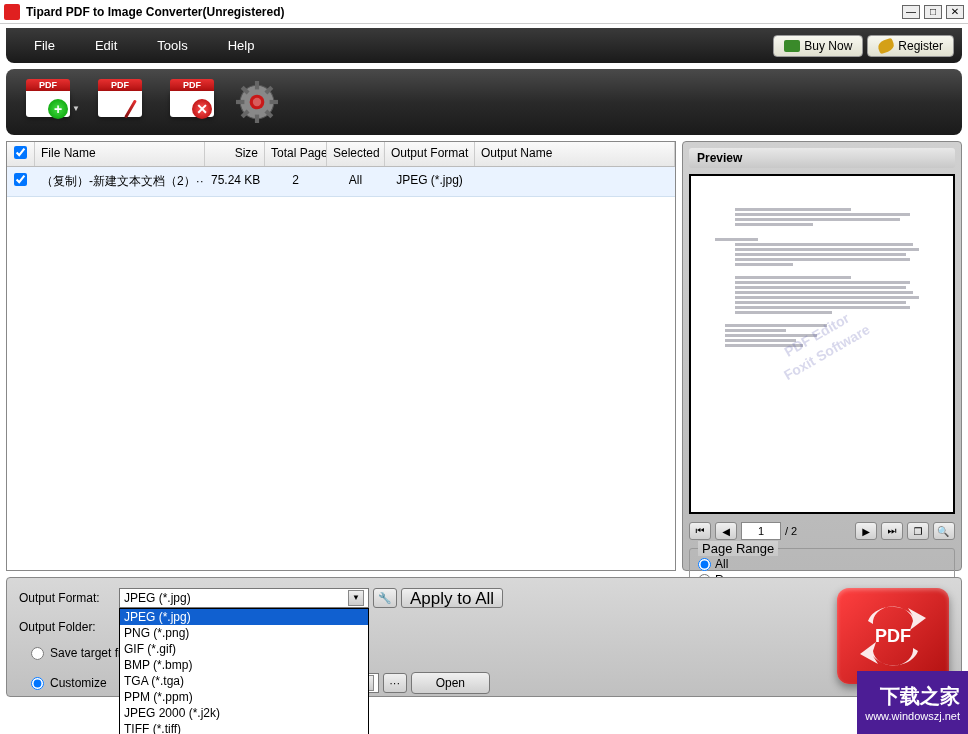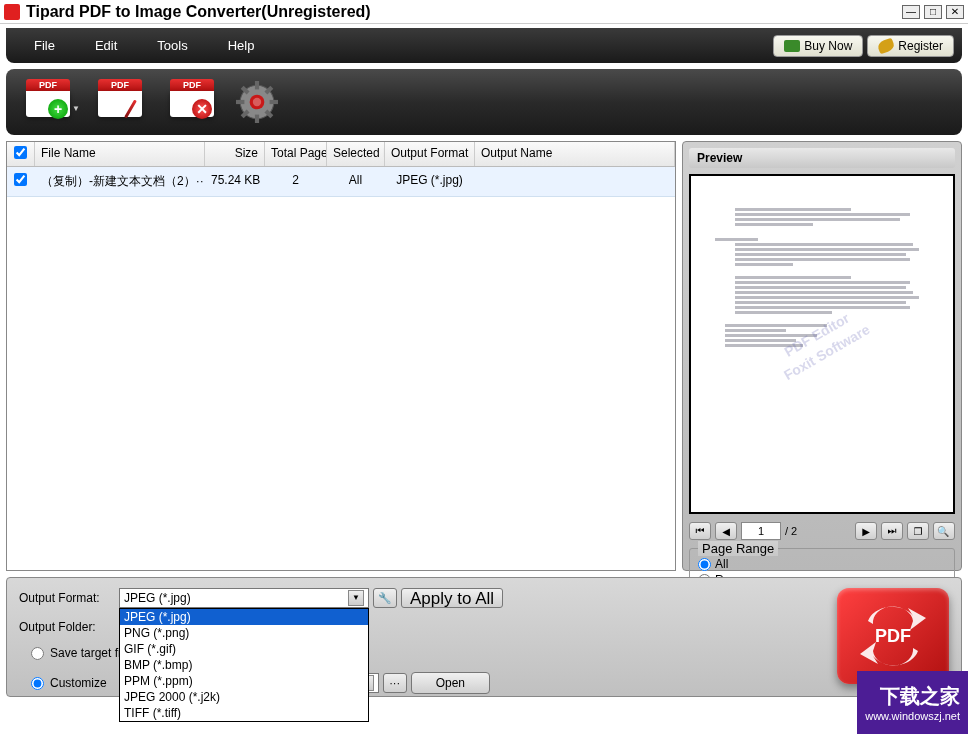--- a/index.html
+++ b/index.html
@@ -1,21 +1,21 @@
 <!DOCTYPE html>
 <html><head>
 <meta charset="utf-8">
 <style>
 * { margin: 0; padding: 0; box-sizing: border-box; font-family: "SimSun", "Microsoft YaHei", Arial, sans-serif; }
 body { background: #fff; width: 968px; height: 734px; overflow: hidden; position: relative; }
 
 
 .titlebar { height: 24px; background: #fff; border-bottom: 1px solid #ccc; display: flex; align-items: center; padding: 0 4px; }
 .titlebar .app-icon { width: 16px; height: 16px; background: #e02020; border-radius: 2px; margin-right: 6px; display: inline-block; }
-.titlebar .title-text { font-size: 16px; font-weight: bold; color: #000; flex: 1; }
+.titlebar .title-text { font-size: 12px; font-weight: bold; color: #000; flex: 1; }
 .titlebar .win-controls { display: flex; gap: 4px; }
 .titlebar .win-btn { width: 18px; height: 14px; border: 1px solid #666; background: #eee; font-size: 10px; line-height: 12px; text-align: center; cursor: pointer; }
 
 
 .menubar-wrap { background: linear-gradient(to bottom, #3a3a3a, #1a1a1a); padding: 6px 8px; border-radius: 0 0 8px 8px; margin: 4px 6px 0 6px; display: flex; align-items: center; }
 .menubar-wrap .menu-item { color: #fff; font-size: 13px; padding: 4px 20px; cursor: pointer; }
 .menubar-wrap .spacer { flex: 1; }
 .menubar-wrap .promo-btn { background: linear-gradient(to bottom, #f8f8f0, #e0e0d0); border: 1px solid #999; border-radius: 4px; padding: 3px 10px; margin-left: 4px; font-size: 12px; display: flex; align-items: center; gap: 4px; cursor: pointer; }
 .promo-icon { width: 16px; height: 12px; display: inline-block; }
 .buy-icon { background: #3a8a2a; border-radius: 2px; }
@@ -281,20 +281,21 @@
       <button class="small-btn">···</button>
       <button class="open-btn">Open</button>
     </div>
   </div>
 
   <div class="dropdown">
     <div class="opt selected">JPEG (*.jpg)</div>
     <div class="opt">PNG (*.png)</div>
     <div class="opt">GIF (*.gif)</div>
     <div class="opt">BMP (*.bmp)</div>
+    <div class="opt">TGA (*.tga)</div>
     <div class="opt">PPM (*.ppm)</div>
     <div class="opt">JPEG 2000 (*.j2k)</div>
     <div class="opt">TIFF (*.tiff)</div>
   </div>
 
   <div style="flex:1"></div>
   <div class="convert-btn">
     <svg width="90" height="80" viewBox="0 0 90 80">
       <path d="M 20 25 A 25 20 0 0 1 65 20 L 60 12 L 78 22 L 62 34 L 65 25 A 20 16 0 0 0 25 28 Z" fill="#fff" opacity="0.9"></path>
       <path d="M 70 55 A 25 20 0 0 1 25 60 L 30 68 L 12 58 L 28 46 L 25 55 A 20 16 0 0 0 65 52 Z" fill="#fff" opacity="0.9"></path>

